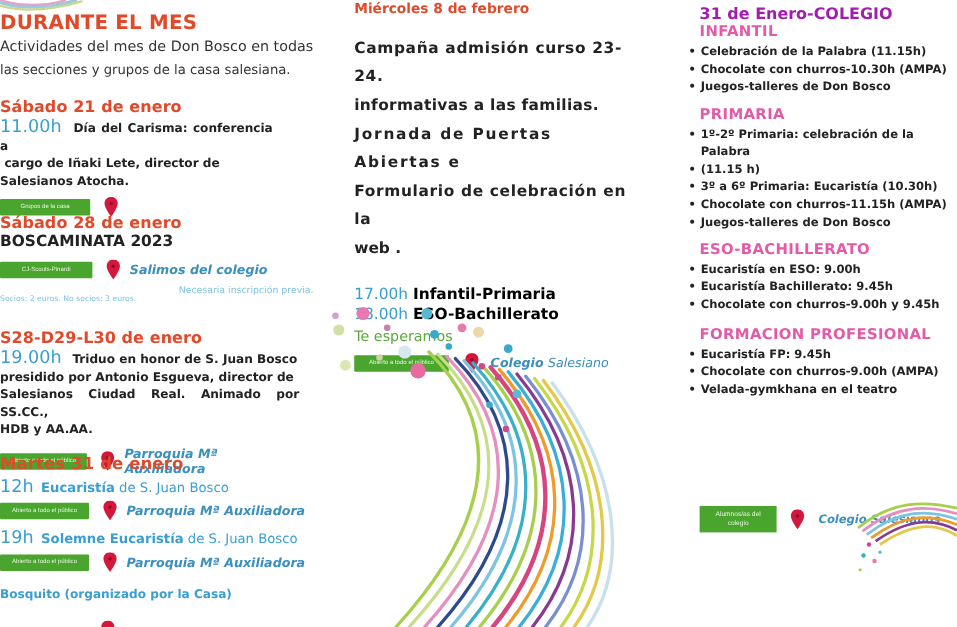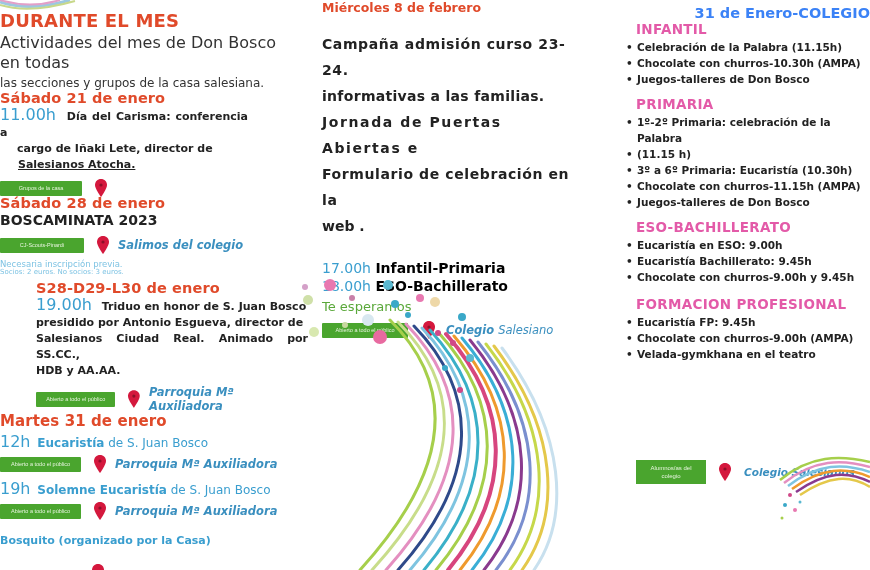--- a/index.html
+++ b/index.html
@@ -38,57 +38,57 @@
 <body>
 
 <svg class="abs" style="left:0;top:0" width="80" height="12">
   <path d="M0,2 Q30,12 70,0" stroke="#9cc8e0" stroke-width="3" fill="none"></path>
   <path d="M0,5 Q30,14 75,1" stroke="#c8d88a" stroke-width="2" fill="none"></path>
   <path d="M0,0 Q30,9 60,0" stroke="#e3a0c8" stroke-width="2" fill="none"></path>
 </svg>
 
 <div class="abs" style="left:0;top:10px;width:285px;">
   <div style="color:#e04a2a;font-size:18px;font-weight:bold;letter-spacing:0.2px;">DURANTE EL MES</div>
-  <div style="font-size:16px;line-height:20px;color:#333;margin-top:2px;">Actividades del mes de Don Bosco en todas</div>
+  <div style="font-size:13px;line-height:20px;color:#333;margin-top:2px;">Actividades del mes de Don Bosco en todas</div>
   <div style="font-size:12px;line-height:20px;color:#333;">las secciones y grupos de la casa salesiana.</div>
 </div>
 
 <div class="abs" style="left:0;top:90px;width:248px;">
   <div class="h-red">Sábado 21 de enero</div>
   <div class="desc" style="margin-top:1px;">
     <span class="time">11.00h</span>
     <span>Día del Carisma: conferencia a</span>
   </div>
-  <div class="desc" style="padding-left:17px;">cargo de Iñaki Lete, director de</div>
-  <div class="desc" style="padding-left:18px;text-decoration:underline;">Salesianos Atocha.</div>
+  <div class="desc" style="padding-left:4px;">cargo de Iñaki Lete, director de</div>
+  <div class="desc" style="">Salesianos Atocha.</div>
   <div class="loc-row" style="margin-top:6px;">
     <span class="badge" style="width:74px;">Grupos de la casa</span>
     <svg class="pin" viewBox="0 0 14 18">
         <path d="M7 0C3.5 0 1 2.6 1 6c0 4 6 12 6 12s6-8 6-12c0-3.4-2.5-6-6-6z" fill="#d4183d"></path>
         <circle cx="7" cy="6" r="1.6" fill="#8e0f28"></circle>
       </svg>
   </div>
 </div>
 
 <div class="abs" style="left:0;top:195px;width:285px;">
   <div class="h-red">Sábado 28 de enero</div>
   <div style="font-size:14px;font-weight:bold;color:#222;margin-top:1px;">BOSCAMINATA 2023</div>
   <div class="loc-row" style="margin-top:8px;">
     <span class="badge" style="width:76px;">CJ-Scouts-Pinardi</span>
     <svg class="pin" viewBox="0 0 14 18">
         <path d="M7 0C3.5 0 1 2.6 1 6c0 4 6 12 6 12s6-8 6-12c0-3.4-2.5-6-6-6z" fill="#d4183d"></path>
         <circle cx="7" cy="6" r="1.6" fill="#8e0f28"></circle>
       </svg>
     <span class="place">Salimos del colegio</span>
   </div>
-  <div style="font-size:8.5px;color:#7ec3e3;line-height:8px;margin-top:6px;">Necesaria inscripción previa.</div>
+  <div style="font-size:8.5px;color:#7ec3e3;line-height:8px;margin-top:6px;text-align:right;">Necesaria inscripción previa.</div>
   <div style="font-size:7px;color:#7ec3e3;line-height:8px;">Socios: 2 euros. No socios: 3 euros.</div>
 </div>
 
-<div class="abs" style="left:0;top:280px;width:272px;padding-left:36px;">
+<div class="abs" style="left:0;top:300px;width:272px;">
   <div class="h-red">S28-D29-L30 de enero</div>
   <div class="desc" style="margin-top:1px;">
     <span class="time">19.00h</span>
     <span>Triduo en honor de S. Juan Bosco</span>
   </div>
   <div class="desc">presidido por Antonio Esgueva, director de</div>
   <div class="desc">Salesianos Ciudad Real.  Animado por SS.CC.,</div>
   <div class="desc">HDB y AA.AA.</div>
   <div class="loc-row" style="margin-top:6px;">
     <span class="badge" style="width:73px;">Abierto a todo el público</span>
@@ -200,21 +200,21 @@
     <circle cx="180" cy="98" r="4" fill="#5ab8d0"></circle>
     <circle cx="170" cy="130" r="3" fill="#d04888"></circle>
     <circle cx="24" cy="72" r="5" fill="#d8e8b0"></circle>
     <circle cx="118" cy="55" r="3" fill="#3aa8c8"></circle>
     <circle cx="145" cy="42" r="5" fill="#eed8a8"></circle>
     <circle cx="55" cy="65" r="3" fill="#c8d8a0"></circle>
   </g>
 </svg>
 
 <div class="abs" style="left:636px;top:5px;width:234px;">
-  <div style="color:#3b82f6;font-size:14.5px;font-weight:bold;text-align:right;">31 de Enero-COLEGIO</div>
+  <div style="color:#a21caf;font-size:14.5px;font-weight:bold;">31 de Enero-COLEGIO</div>
 
   <div class="sec-h" style="">INFANTIL</div>
   <ul class="bul" style="margin-left:-12px;margin-top:2px;">
     <li>Celebración de la Palabra (11.15h)</li>
     <li>Chocolate con churros-10.30h (AMPA)</li>
     <li>Juegos-talleres de Don Bosco</li>
   </ul>
 
   <div class="sec-h" style="margin-top:9px;">PRIMARIA</div>
   <ul class="bul" style="margin-left:-12px;margin-top:2px;">

